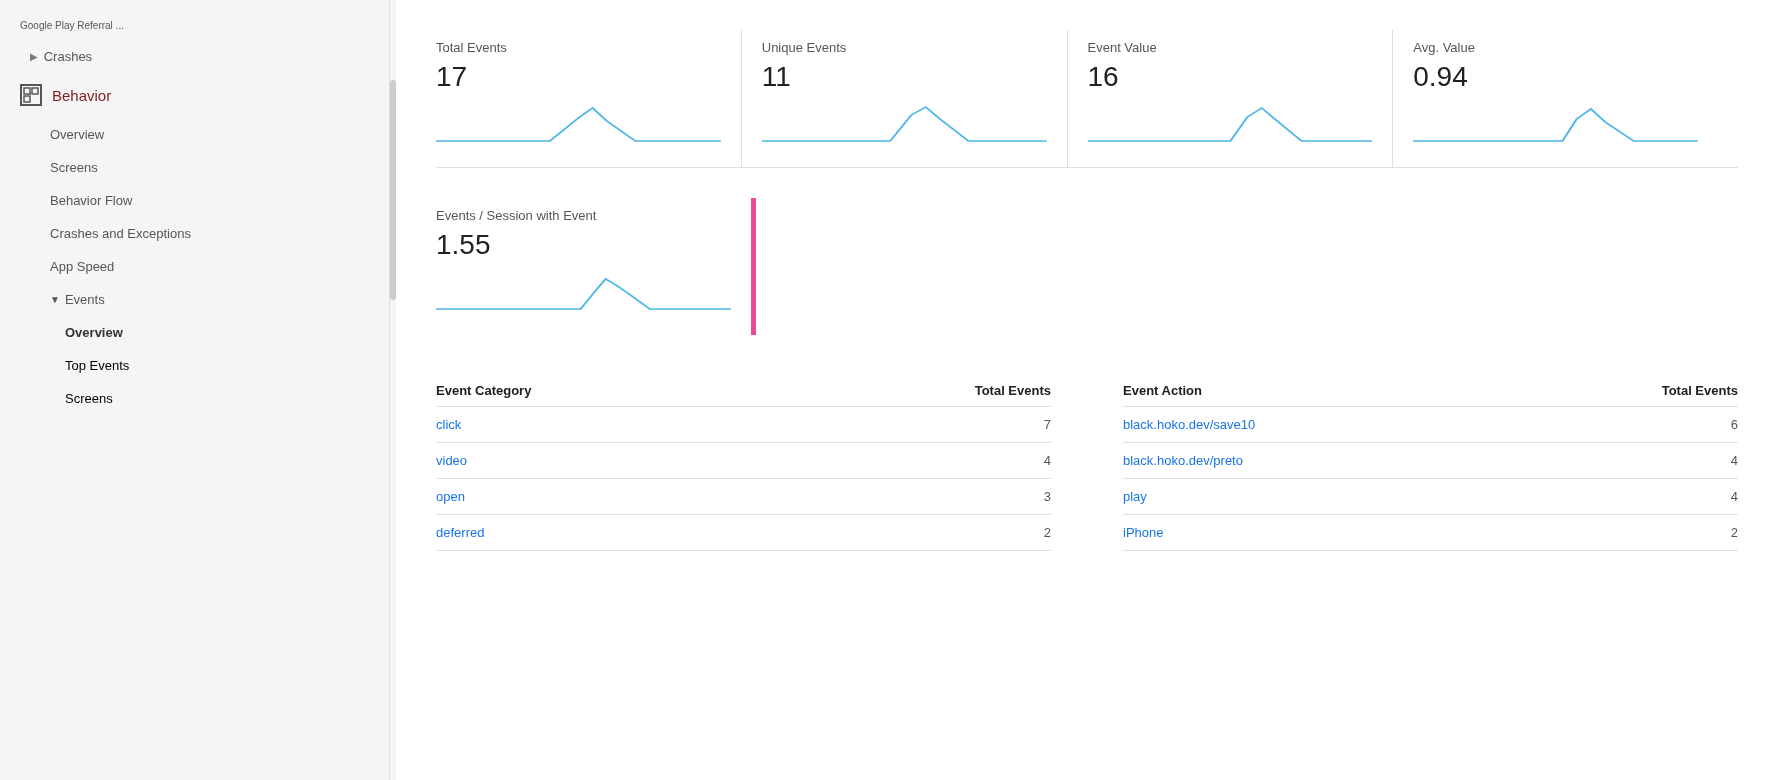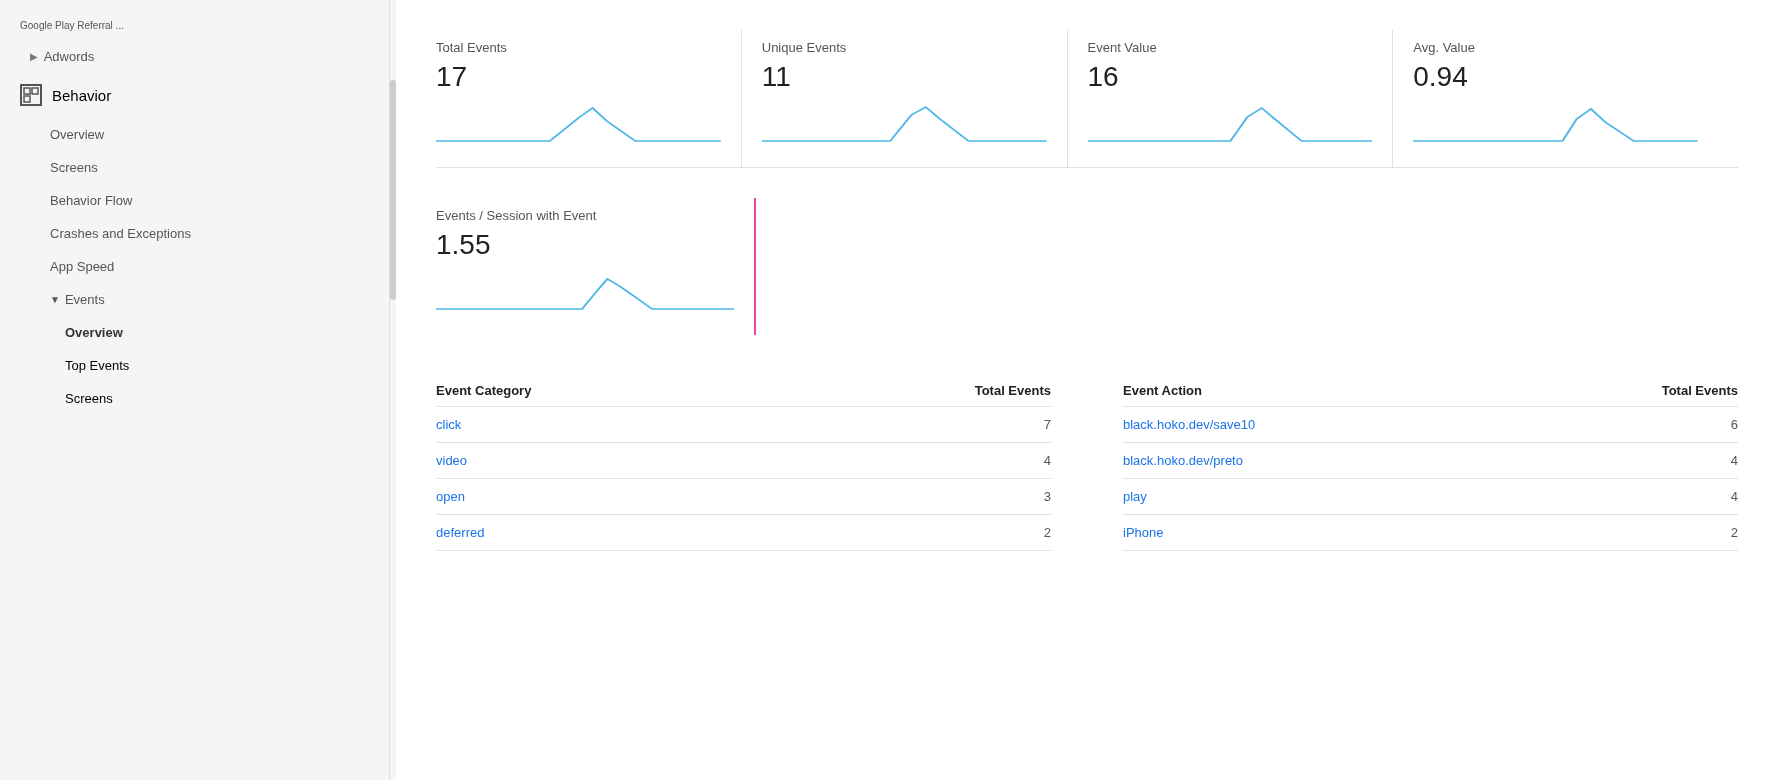--- a/index.html
+++ b/index.html
@@ -28,21 +28,21 @@
       gap: 6px;
     }
     .sidebar-adwords .arrow { font-size: 10px; color: #777; }
     .sidebar-behavior-header {
       display: flex;
       align-items: center;
       gap: 10px;
       padding: 12px 20px;
       font-size: 15px;
       font-weight: 500;
-      color: #000000;
+      color: #7f1d1d;
     }
     .sidebar-behavior-header .icon {
       width: 22px;
       height: 22px;
       border: 2px solid #555;
       display: flex;
       align-items: center;
       justify-content: center;
       font-size: 10px;
     }
@@ -104,21 +104,21 @@
     }
     .sparkline {
       width: 100%;
       height: 40px;
     }
 
     
     .events-session-card {
       display: inline-block;
       padding: 10px 20px 20px 0;
-      border-right: 2px solid #ec4899;
+      border-right: 5px solid #ec4899;
       min-width: 320px;
       margin-bottom: 40px;
     }
 
     
     .tables-section {
       display: flex;
       gap: 12px;
     }
     .table-container {
@@ -148,21 +148,21 @@
     tbody tr td:first-child { color: #1a73e8; }
     tbody tr td:last-child { text-align: right; color: #555; }
   </style>
 </head>
 <body>
 
 <div class="sidebar">
   <div class="sidebar-google-play">Google Play Referral ...</div>
   <div class="sidebar-adwords">
     <span class="arrow">▶</span>
-    <span>Adwords</span>
+    <span>Crashes</span>
   </div>
 
   <div class="sidebar-behavior-header">
     <div class="icon">
       <svg width="16" height="16" viewBox="0 0 16 16">
           <rect x="1" y="1" width="6" height="6" fill="none" stroke="#555" stroke-width="1.5"></rect>
           <rect x="9" y="1" width="6" height="6" fill="none" stroke="#555" stroke-width="1.5"></rect>
           <rect x="1" y="9" width="6" height="6" fill="none" stroke="#555" stroke-width="1.5"></rect>
         </svg>
     </div>

